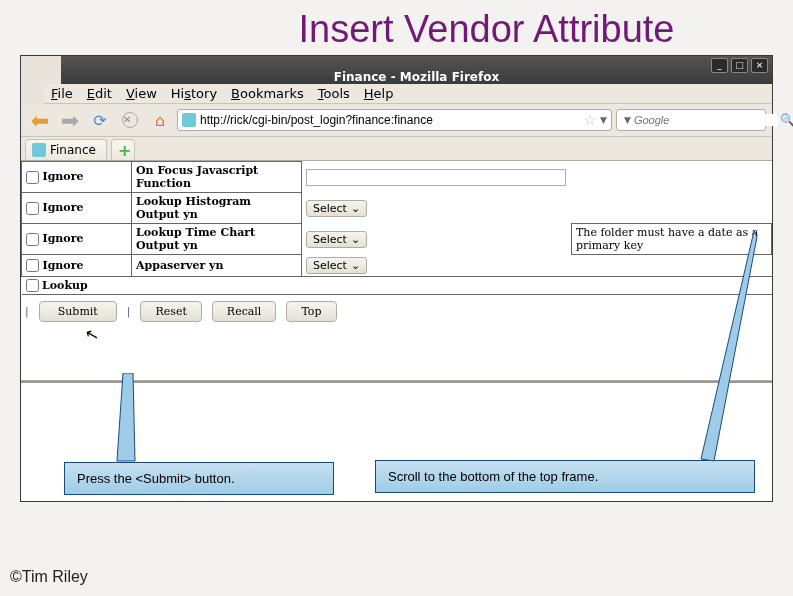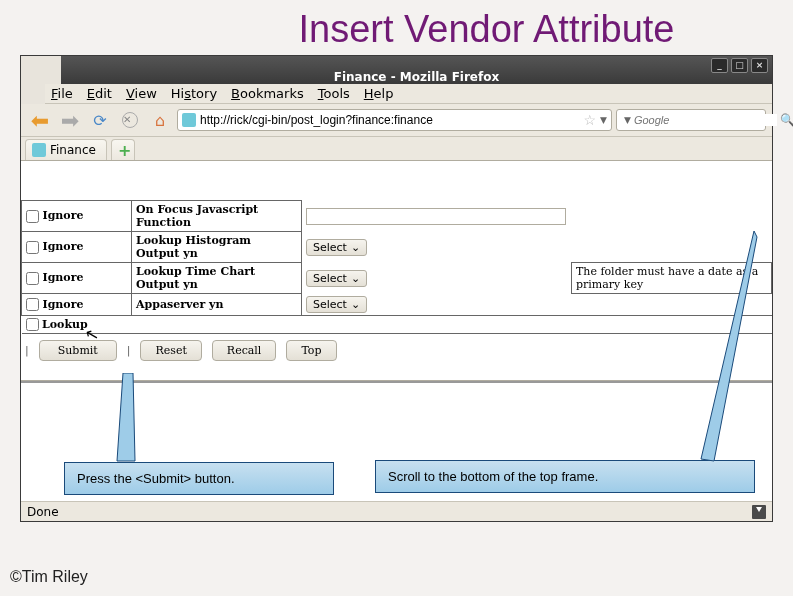--- a/index.html
+++ b/index.html
@@ -160,21 +160,20 @@
     background: #fff;
     height: 220px;
     overflow: hidden;
     position: relative;
     border-bottom: 1px solid #b0ac9f;
   }
   .form-table {
     border-collapse: collapse;
     width: 100%;
     font-size: 11px;
-    margin-top: 39px;
   }
   .form-table td {
     border: 1px solid #666;
     padding: 2px 4px;
     vertical-align: middle;
     background: #fff;
   }
   .form-table td.nb { border: none; }
   .form-table input[type=checkbox] { vertical-align: middle; }
   .lbl { font-weight: bold; font-family: "DejaVu Serif", Georgia, serif; }
@@ -377,24 +376,20 @@
       <button class="btn submit">Submit</button>
       <span style="font-size:11px;color:#666">|</span>
       <button class="btn">Reset</button>
       <button class="btn">Recall</button>
       <button class="btn">Top</button>
     </div>
   </div>
 
   <div style="background:#fff;height:120px;border-top:2px solid #999"></div>
 
-  <div class="statusbar">
-    <span>Done</span>
-    <span class="dl-icon"></span>
-  </div>
 </div>
 
 <span class="cursor">↖</span>
 
 <div class="callout left">
   <svg class="pointer" style="left:40px;top:-90px" width="40" height="95">
     <polygon points="18,0 28,0 30,88 12,88" fill="#9ecce8" stroke="#1a4a7a" stroke-width="1"></polygon>
   </svg>
   <span>Press the &lt;Submit&gt; button.</span>
 </div>

